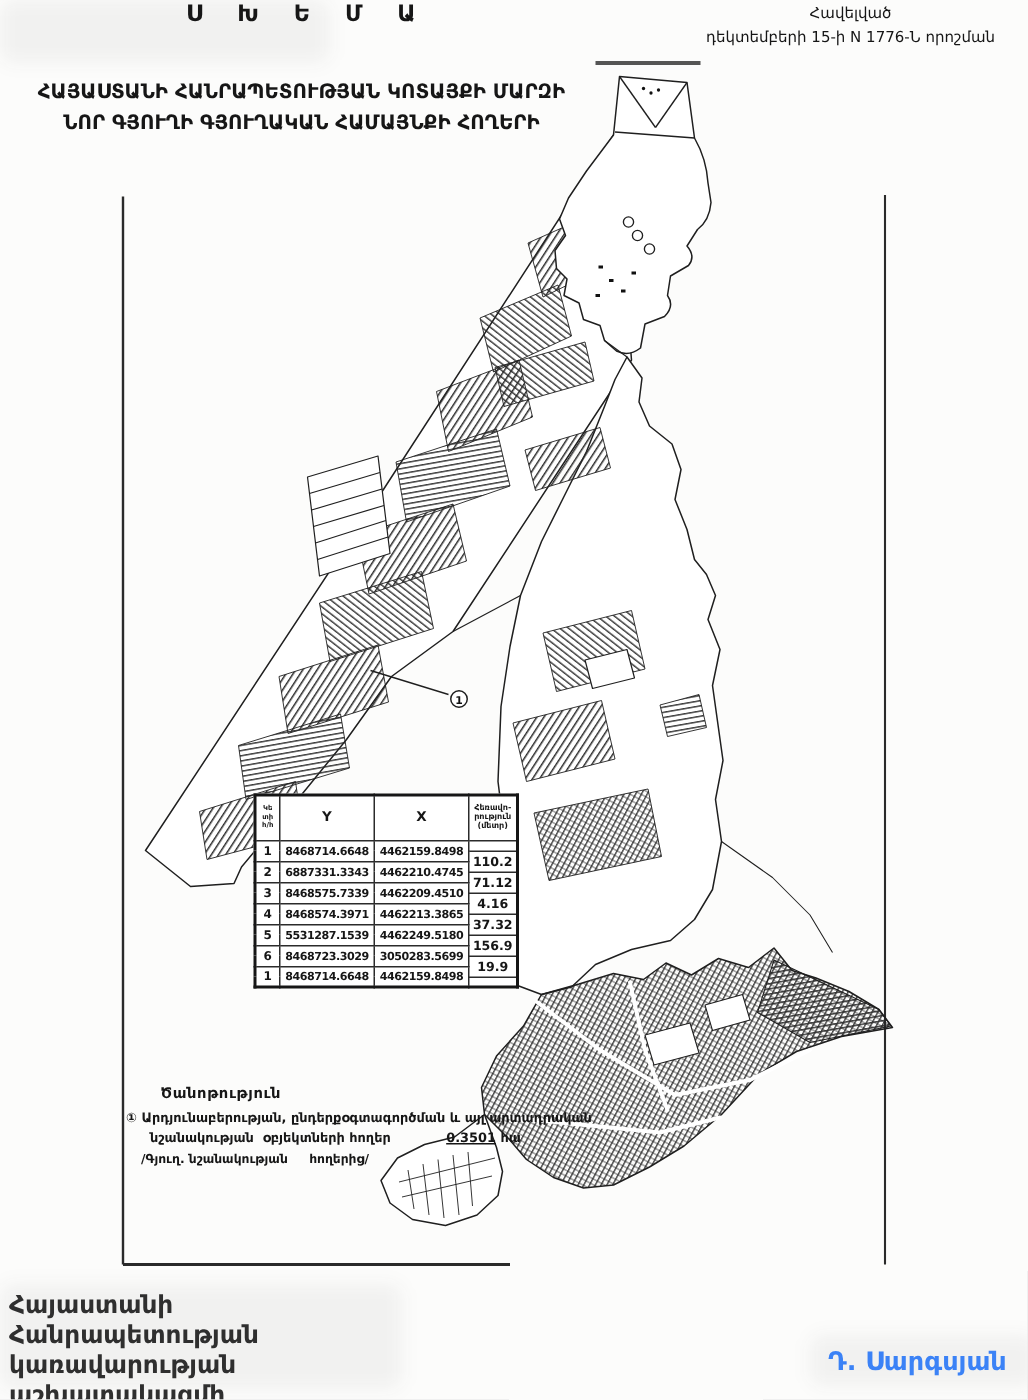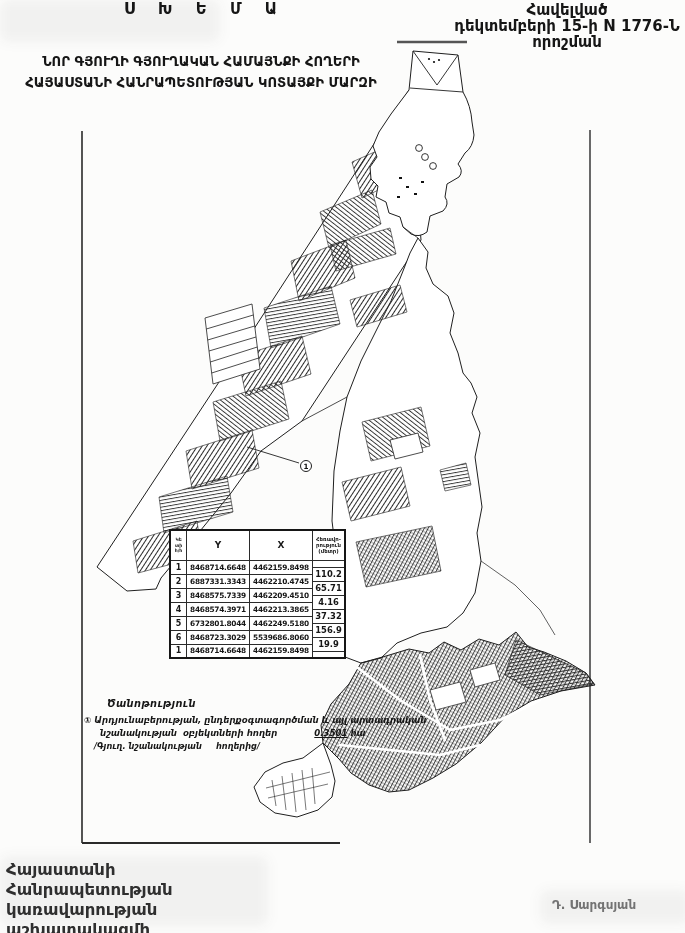--- a/index.html
+++ b/index.html
@@ -8,48 +8,48 @@
     background:#fcfcfb;overflow:hidden;
     font-family:"DejaVu Sans","Liberation Sans",sans-serif;
     color:#161616;
   }
   .abs{position:absolute;}
   .smudge{position:absolute;background:rgba(40,40,40,.05);filter:blur(6px);border-radius:8px;}
 
   
   .scheme-title{left:0;top:10;width:410px;text-align:center;font-size:15px;font-weight:bold;letter-spacing:9px;}
   .main-title{left:2px;top:51px;width:398px;text-align:center;font-size:13.2px;font-weight:bold;line-height:21px;white-space:nowrap;}
-  .annex{left:452px;top:2px;width:230px;text-align:center;font-size:15px;font-weight:bold;line-height:16px;}
+  .annex{left:452px;top:2px;width:230px;text-align:center;font-size:10px;font-weight:normal;line-height:16px;}
   .annex .l0{display:block;}
 
   
   .coords{border-collapse:collapse;table-layout:fixed;background:#fff;border:2px solid #161616;}
   .coords th,.coords td{border:1px solid #2b2b2b;padding:0;text-align:center;vertical-align:middle;font-weight:bold;}
   .coords thead tr{height:30px;}
   .coords tbody tr{height:7px;}
   .th-num{width:15px;font-size:4.6px;line-height:5.2px;}
   .th-xy{width:62px;font-size:9px;}
   .th-d{width:31px;font-size:5.4px;line-height:6px;}
   .th-num span,.th-d span{display:block;}
   td.c-n{font-size:8px;}
   td.c-y,td.c-x{font-size:7.4px;letter-spacing:-0.3px;}
   td.c-d{font-size:8.4px;}
 
   
-  .notes{left:84px;top:698px;width:308px;font-weight:bold;font-style:italic;}
+  .notes{left:84px;top:724px;width:308px;font-weight:bold;}
   .notes .head{margin-left:23px;font-size:9.8px;letter-spacing:.4px;}
   .notes .ln{font-size:8.6px;line-height:12.5px;white-space:pre;}
   .notes .ln1{margin-top:5px;}
   .notes .ln2{margin-left:16px;}
   .notes .ln3{margin-left:10px;margin-top:1px;font-size:8.2px;}
   .u{text-decoration:underline;margin-left:31px;}
 
   
   .sig-left{left:6px;top:860px;width:258px;font-size:16.5px;font-weight:bold;color:#2f2f2f;line-height:20px;}
-  .sig-right{left:552px;top:898px;font-size:12px;font-weight:bold;color:#737373;}
+  .sig-right{left:552px;top:898px;font-size:17px;font-weight:bold;color:#3b82f6;}
 
   svg.map{position:absolute;left:0;top:0;}
 </style>
 </head>
 <body>
 
 <div class="page">
 
   <div class="smudge" style="left:0;top:0;width:220px;height:42px;"></div>
   <div class="smudge" style="left:0;top:856px;width:268px;height:70px;"></div>
@@ -165,22 +165,22 @@
       <g>
         <line x1="247" y1="447" x2="299" y2="463" stroke-width="0.9"></line>
         <circle cx="306" cy="466" r="5.5" fill="#fff" stroke-width="1"></circle>
         <text x="306" y="469" font-size="7.2" font-weight="bold" fill="#111" stroke="none" text-anchor="middle" font-family="DejaVu Sans, sans-serif">1</text>
       </g>
     </g>
   </svg>
 
   <div class="abs scheme-title">Ս Խ Ե Մ Ա</div>
   <div class="abs main-title">
+    <div>ՀԱՅԱՍՏԱՆԻ ՀԱՆՐԱՊԵՏՈՒԹՅԱՆ ԿՈՏԱՅՔԻ ՄԱՐԶԻ</div>
     <div>ՆՈՐ ԳՅՈՒՂԻ ԳՅՈՒՂԱԿԱՆ ՀԱՄԱՅՆՔԻ ՀՈՂԵՐԻ</div>
-    <div>ՀԱՅԱՍՏԱՆԻ ՀԱՆՐԱՊԵՏՈՒԹՅԱՆ ԿՈՏԱՅՔԻ ՄԱՐԶԻ</div>
   </div>
   <div class="abs annex">
     <span class="l0">Հավելված</span>
     <span class="l0">դեկտեմբերի 15-ի N 1776-Ն որոշման</span>
   </div>
 
   <table class="coords abs" style="left:169px;top:529px;">
     <thead>
       <tr>
         <th class="th-num">
@@ -206,50 +206,50 @@
         </tr>
         <tr>
           <td class="c-d" rowspan="2">110.2</td>
         </tr>
         <tr>
           <td rowspan="2" class="c-n">2</td>
           <td rowspan="2" class="c-y">6887331.3343</td>
           <td rowspan="2" class="c-x">4462210.4745</td>
         </tr>
         <tr>
-          <td class="c-d" rowspan="2">65.71</td>
+          <td class="c-d" rowspan="2">71.12</td>
         </tr>
         <tr>
           <td rowspan="2" class="c-n">3</td>
           <td rowspan="2" class="c-y">8468575.7339</td>
           <td rowspan="2" class="c-x">4462209.4510</td>
         </tr>
         <tr>
           <td class="c-d" rowspan="2">4.16</td>
         </tr>
         <tr>
           <td rowspan="2" class="c-n">4</td>
           <td rowspan="2" class="c-y">8468574.3971</td>
           <td rowspan="2" class="c-x">4462213.3865</td>
         </tr>
         <tr>
           <td class="c-d" rowspan="2">37.32</td>
         </tr>
         <tr>
           <td rowspan="2" class="c-n">5</td>
-          <td rowspan="2" class="c-y">6732801.8044</td>
+          <td rowspan="2" class="c-y">5531287.1539</td>
           <td rowspan="2" class="c-x">4462249.5180</td>
         </tr>
         <tr>
           <td class="c-d" rowspan="2">156.9</td>
         </tr>
         <tr>
           <td rowspan="2" class="c-n">6</td>
           <td rowspan="2" class="c-y">8468723.3029</td>
-          <td rowspan="2" class="c-x">5539686.8060</td>
+          <td rowspan="2" class="c-x">3050283.5699</td>
         </tr>
         <tr>
           <td class="c-d" rowspan="2">19.9</td>
         </tr>
         <tr>
           <td rowspan="2" class="c-n">1</td>
           <td rowspan="2" class="c-y">8468714.6648</td>
           <td rowspan="2" class="c-x">4462159.8498</td>
         </tr>
         <tr>

